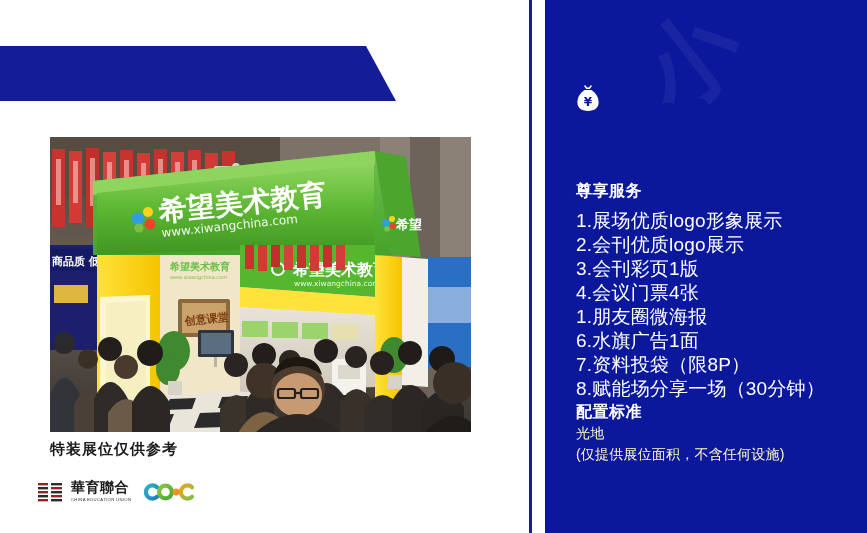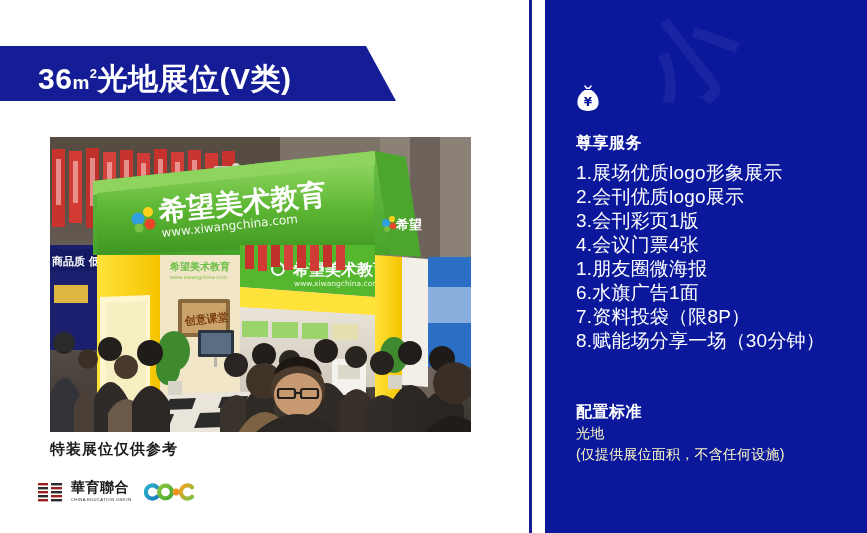--- a/index.html
+++ b/index.html
@@ -60,41 +60,38 @@
     pointer-events:none; letter-spacing:-6px;
   }
   .price-row { position:absolute; left:31px; top:84px; display:flex; align-items:center; gap:9px; }
   .bag-icon { width:24px; height:28px; display:block; }
   .price-text { font-size:22px; font-weight:bold; color:#ffffff; letter-spacing:0.5px; white-space:nowrap; }
 
   .sec-heading {
     font-size:16px; font-weight:bold; color:#ffffff; letter-spacing:0.5px;
   }
   .services-block { position:absolute; left:31px; top:133px; width:285px; }
-  .services-block .sec-heading { margin-bottom:7px; }
+  .services-block .sec-heading { margin-bottom:7px;margin-top:48px; }
   .svc-item {
     font-size:19px; color:#ffffff; line-height:24px; white-space:nowrap;
     letter-spacing:0.2px;
   }
 
   .config-block { position:absolute; left:31px; top:402px; width:290px; }
   .config-block .sec-heading { margin-bottom:0; }
   .cfg-line { font-size:14px; color:#fef9c3; line-height:21px; white-space:nowrap; letter-spacing:0.2px; }
 </style>
 </head>
 <body>
 
 <div id="stage">
 
   <div class="left-panel">
 
     <div class="title-banner"></div>
-    <div class="title-text">
-      <span>36</span><span class="sq">m</span><span class="sup">2</span><span>光地展位(V类)</span>
-    </div>
 
     <div class="photo-wrap">
       <svg viewBox="0 0 421 295" xmlns="http://www.w3.org/2000/svg">
         <defs>
           <linearGradient id="hallbg" x1="0" y1="0" x2="0" y2="1">
             <stop offset="0" stop-color="#4a4038"></stop>
             <stop offset="0.45" stop-color="#6b6058"></stop>
             <stop offset="1" stop-color="#3a3530"></stop>
           </linearGradient>
           <linearGradient id="greentop" x1="0" y1="0" x2="0" y2="1">

